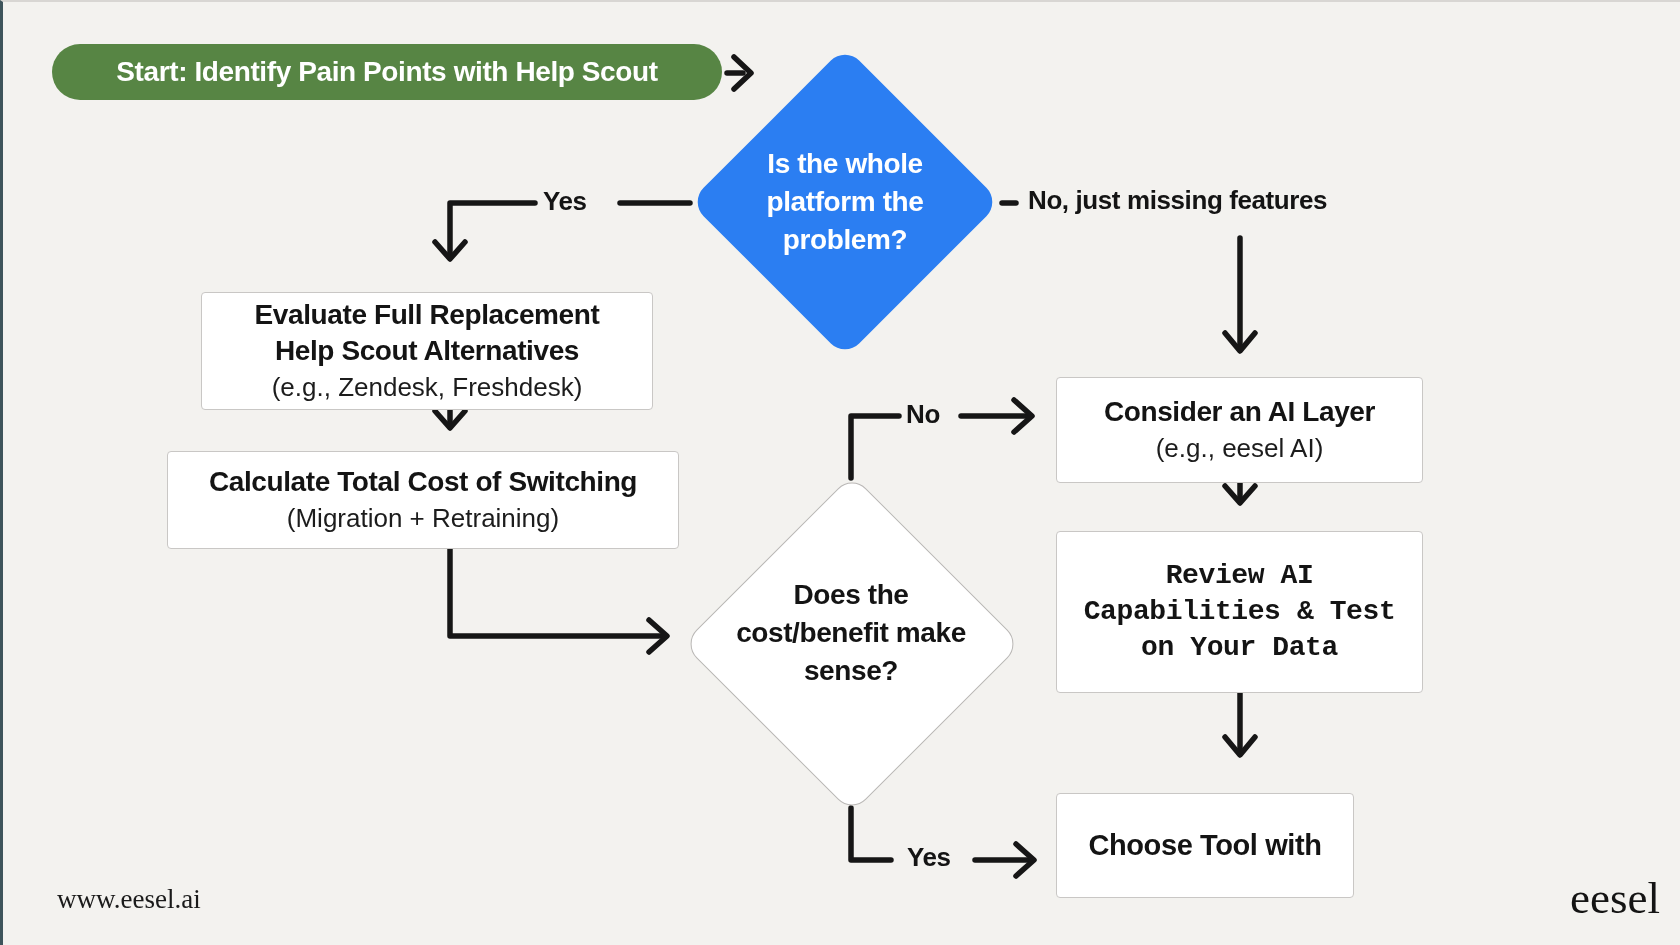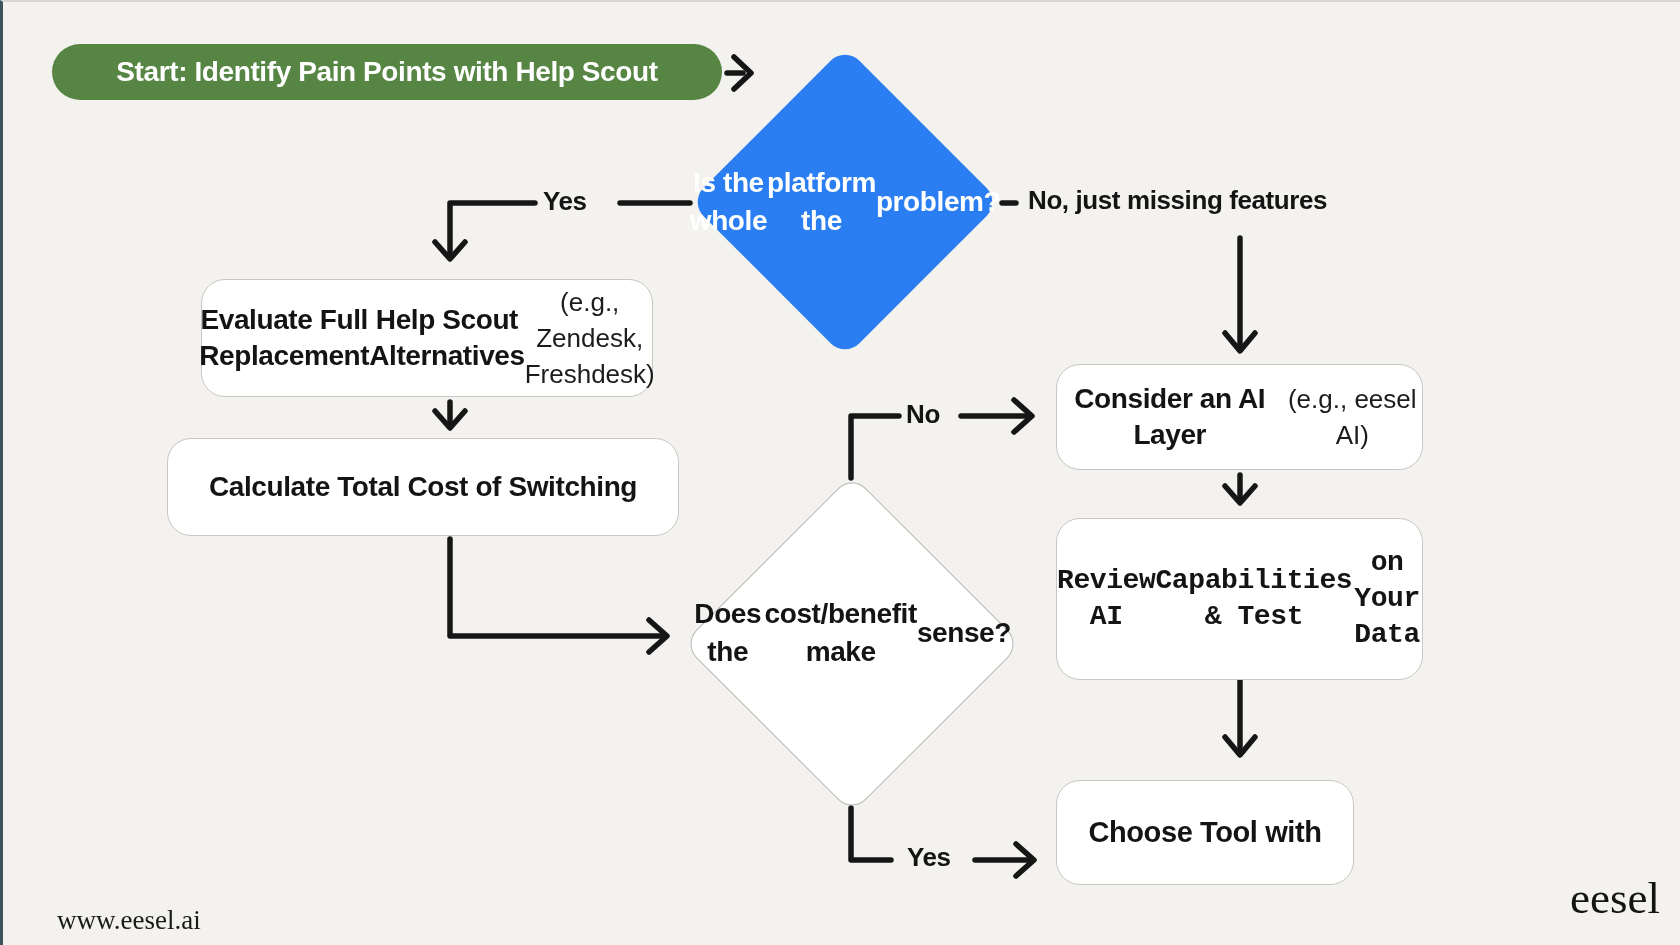--- a/index.html
+++ b/index.html
@@ -34,31 +34,31 @@
   .diamond-blue {
     left: 732px; top: 90px; width: 220px; height: 220px;
     background: #2b7ef2;
   }
   .diamond-white {
     left: 729px; top: 522px; width: 238px; height: 238px;
     background: #ffffff; border: 1.5px solid #b9b7b5;
   }
   .diamond-text {
     position: absolute; z-index: 3;
-    display: flex; flex-direction: row; align-items: center; justify-content: center;
+    display: flex; flex-direction: column; align-items: center; justify-content: center;
     text-align: center; font-weight: bold; font-size: 28px; line-height: 38px;
     letter-spacing: -0.4px;
   }
   .dt-blue { left: 692px; top: 110px; width: 300px; height: 180px; color: #ffffff; }
   .dt-white { left: 688px; top: 545px; width: 320px; height: 172px; color: #141414; }
 
   .box {
-    background: #ffffff; border: 1.5px solid #c9c7c5; border-radius: 24px;
-    display: flex; flex-direction: row; align-items: center; justify-content: center;
-    text-align: center; z-index: 2;
+    background: #ffffff; border: 1.5px solid #c9c7c5; border-radius: 4px;
+    display: flex; flex-direction: column; align-items: center; justify-content: center;
+    text-align: center; z-index: 2; margin-top: 13px;
   }
   .box .b { font-weight: bold; font-size: 28px; line-height: 36px; letter-spacing: -0.4px; color: #141414; }
   .box .r { font-weight: normal; font-size: 26px; line-height: 36px; color: #1c1c1c; }
   .box-evaluate  { left: 198px;  top: 277px; width: 452px; height: 118px; }
   .box-calculate { left: 164px;  top: 436px; width: 512px; height: 98px;  }
   .box-consider  { left: 1053px; top: 362px; width: 367px; height: 106px; }
   .box-review    { left: 1053px; top: 516px; width: 367px; height: 162px; font-family: Liberation Mono, monospace; }
   .box-choose    { left: 1053px; top: 778px; width: 298px; height: 105px; }
   .box-choose .b { font-size: 29px; line-height: 37px; }
 
@@ -67,21 +67,21 @@
     font-weight: bold; font-size: 26px; letter-spacing: -0.4px; color: #141414;
     white-space: nowrap;
   }
   .lbl-yes-top    { left: 540px;  top: 184px; }
   .lbl-no-feat    { left: 1025px; top: 183px; }
   .lbl-no-mid     { left: 903px;  top: 397px; }
   .lbl-yes-bottom { left: 904px;  top: 840px; }
 
   .footer-url {
     position: absolute; left: 54px; top: 882px; z-index: 3;
-    font-family: "Liberation Serif", serif; font-size: 27px; color: #1a1a1a; margin-top: 21px;
+    font-family: "Liberation Serif", serif; font-size: 27px; color: #1a1a1a;
   }
   .footer-logo {
     position: absolute; right: 20px; top: 870px; z-index: 3;
     font-family: "Liberation Serif", serif; font-size: 45px; color: #141414;
   }
 </style>
 </head>
 <body>
 
 <svg id="connectors" width="1680" height="945" viewBox="0 0 1680 945" fill="none" stroke="#161616" stroke-width="5.5" stroke-linecap="round" stroke-linejoin="round">
@@ -138,20 +138,21 @@
 </div>
 
 <div class="node box box-evaluate">
   <div class="b">Evaluate Full Replacement</div>
   <div class="b">Help Scout Alternatives</div>
   <div class="r">(e.g., Zendesk, Freshdesk)</div>
 </div>
 
 <div class="node box box-calculate">
   <div class="b">Calculate Total Cost of Switching</div>
+  <div class="r">(Migration + Retraining)</div>
 </div>
 
 <div class="node box box-consider">
   <div class="b">Consider an AI Layer</div>
   <div class="r">(e.g., eesel AI)</div>
 </div>
 
 <div class="node box box-review">
   <div class="b">Review AI</div>
   <div class="b">Capabilities &amp; Test</div>

